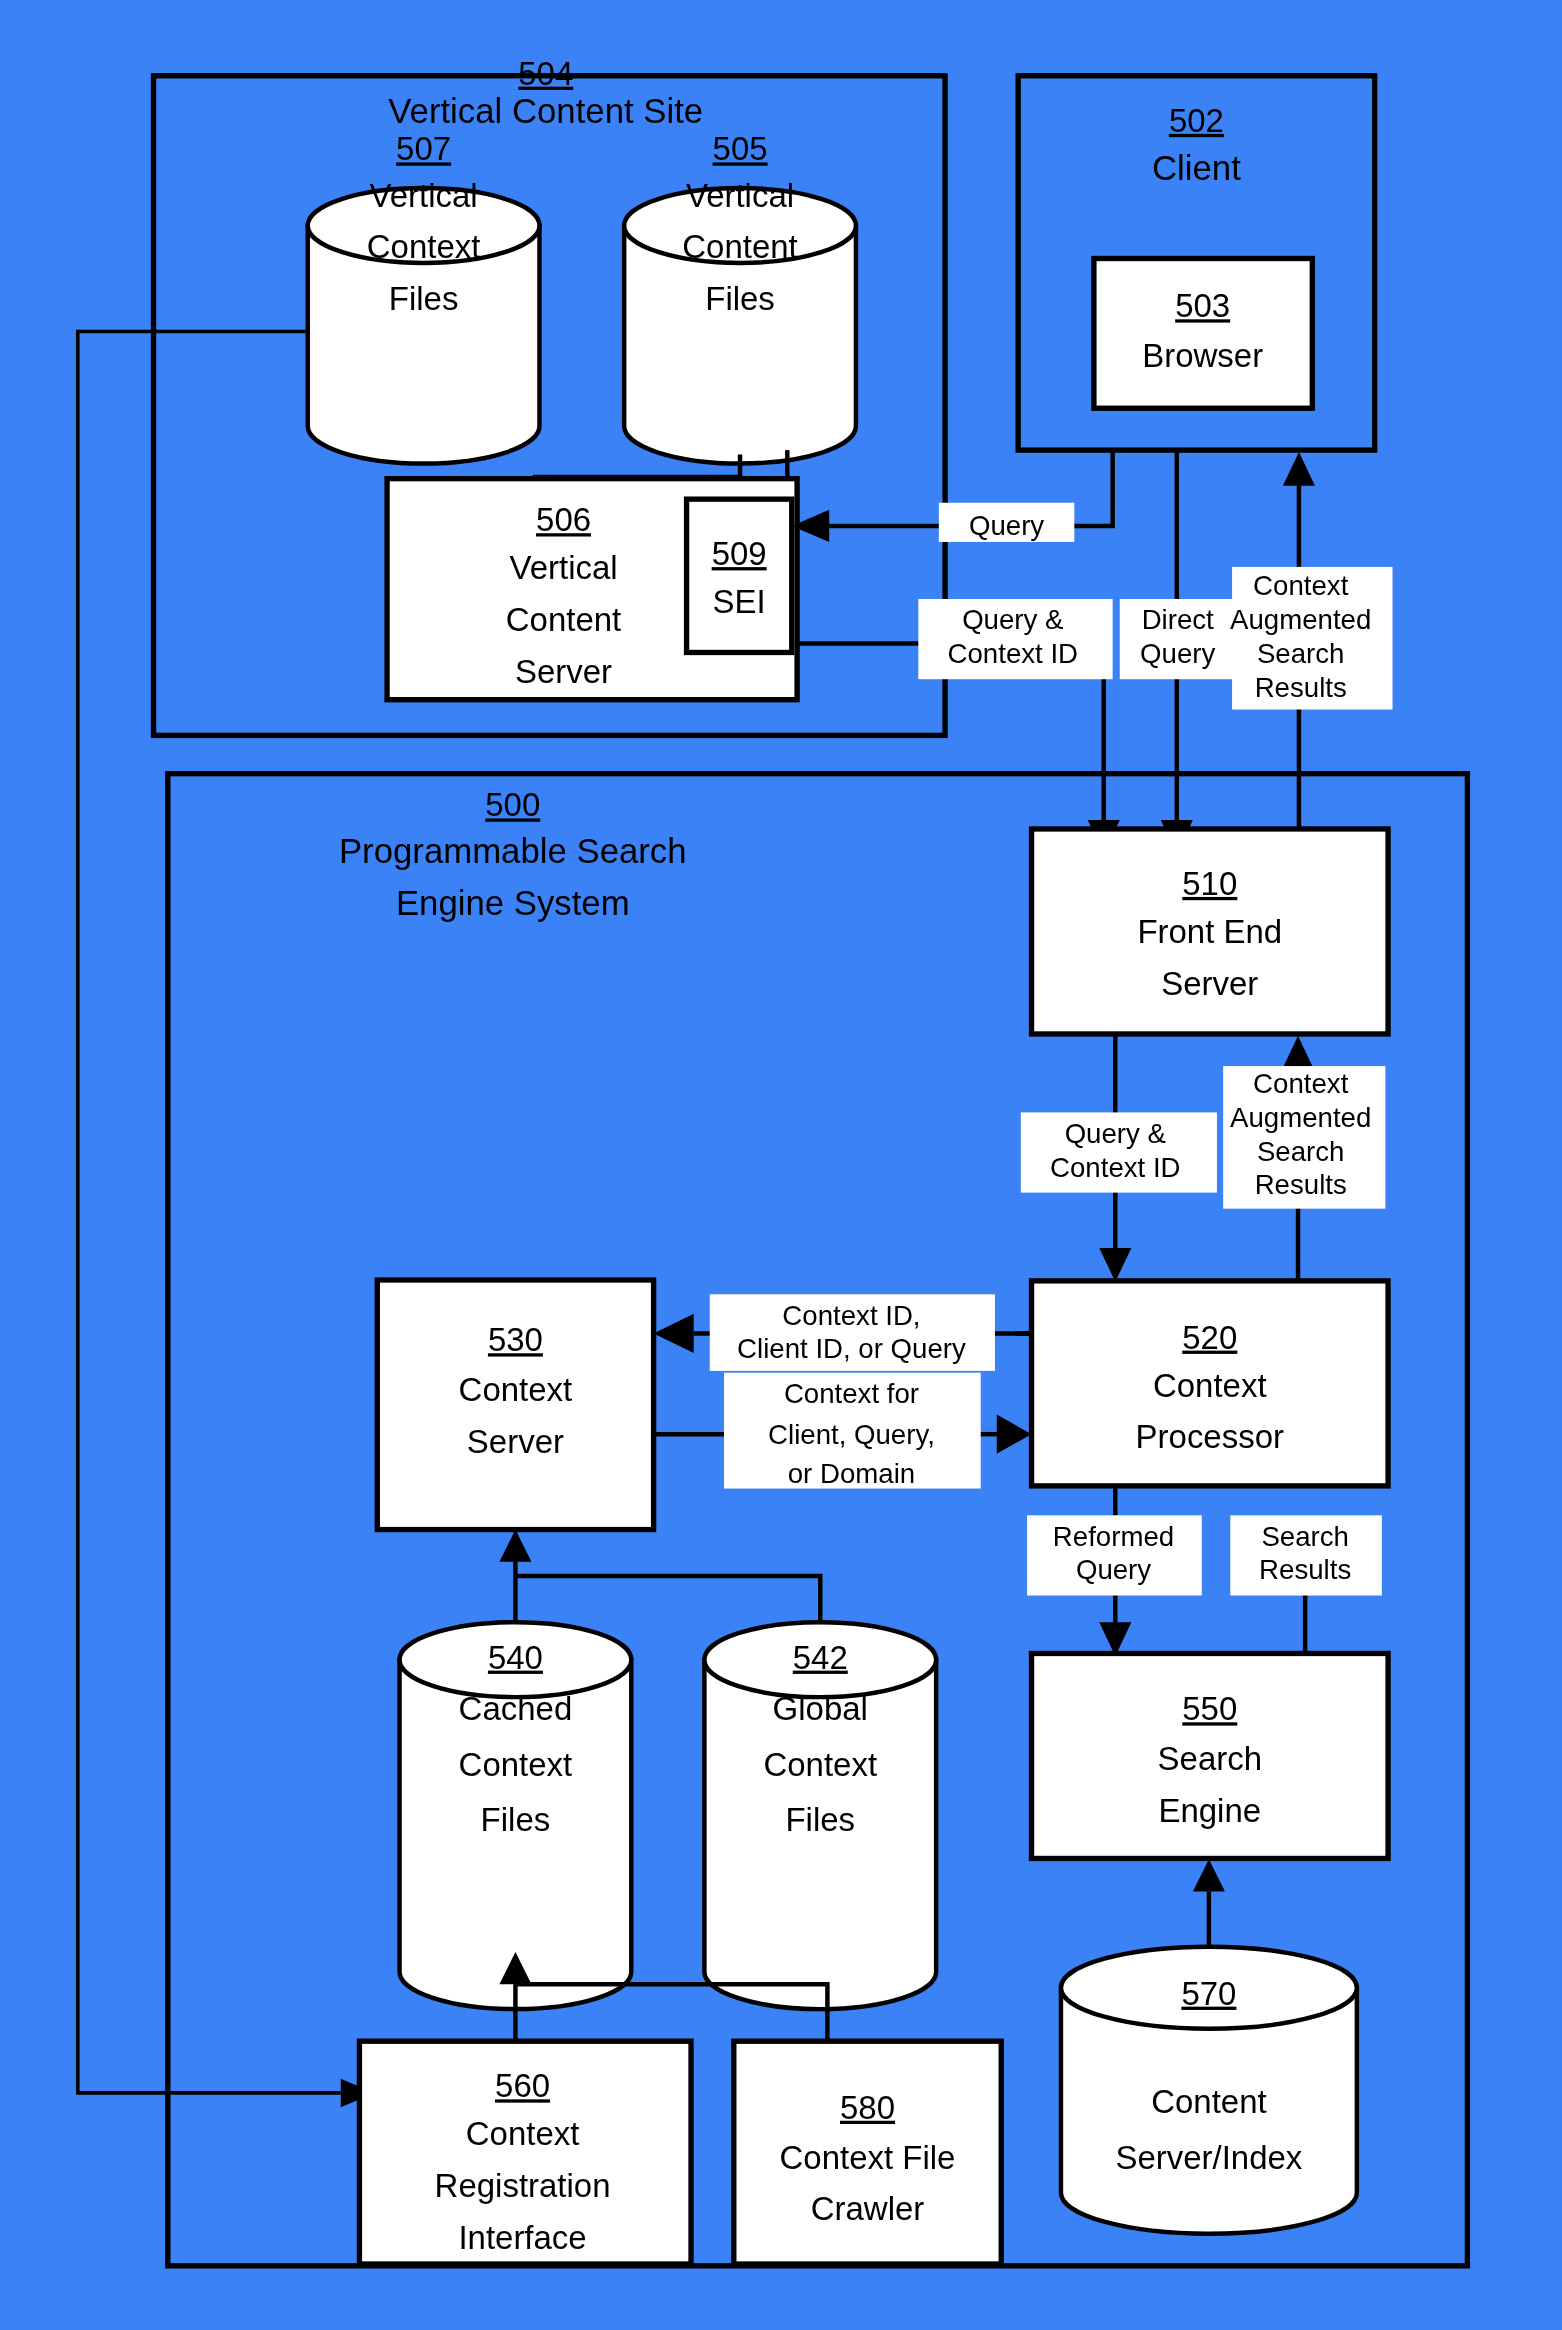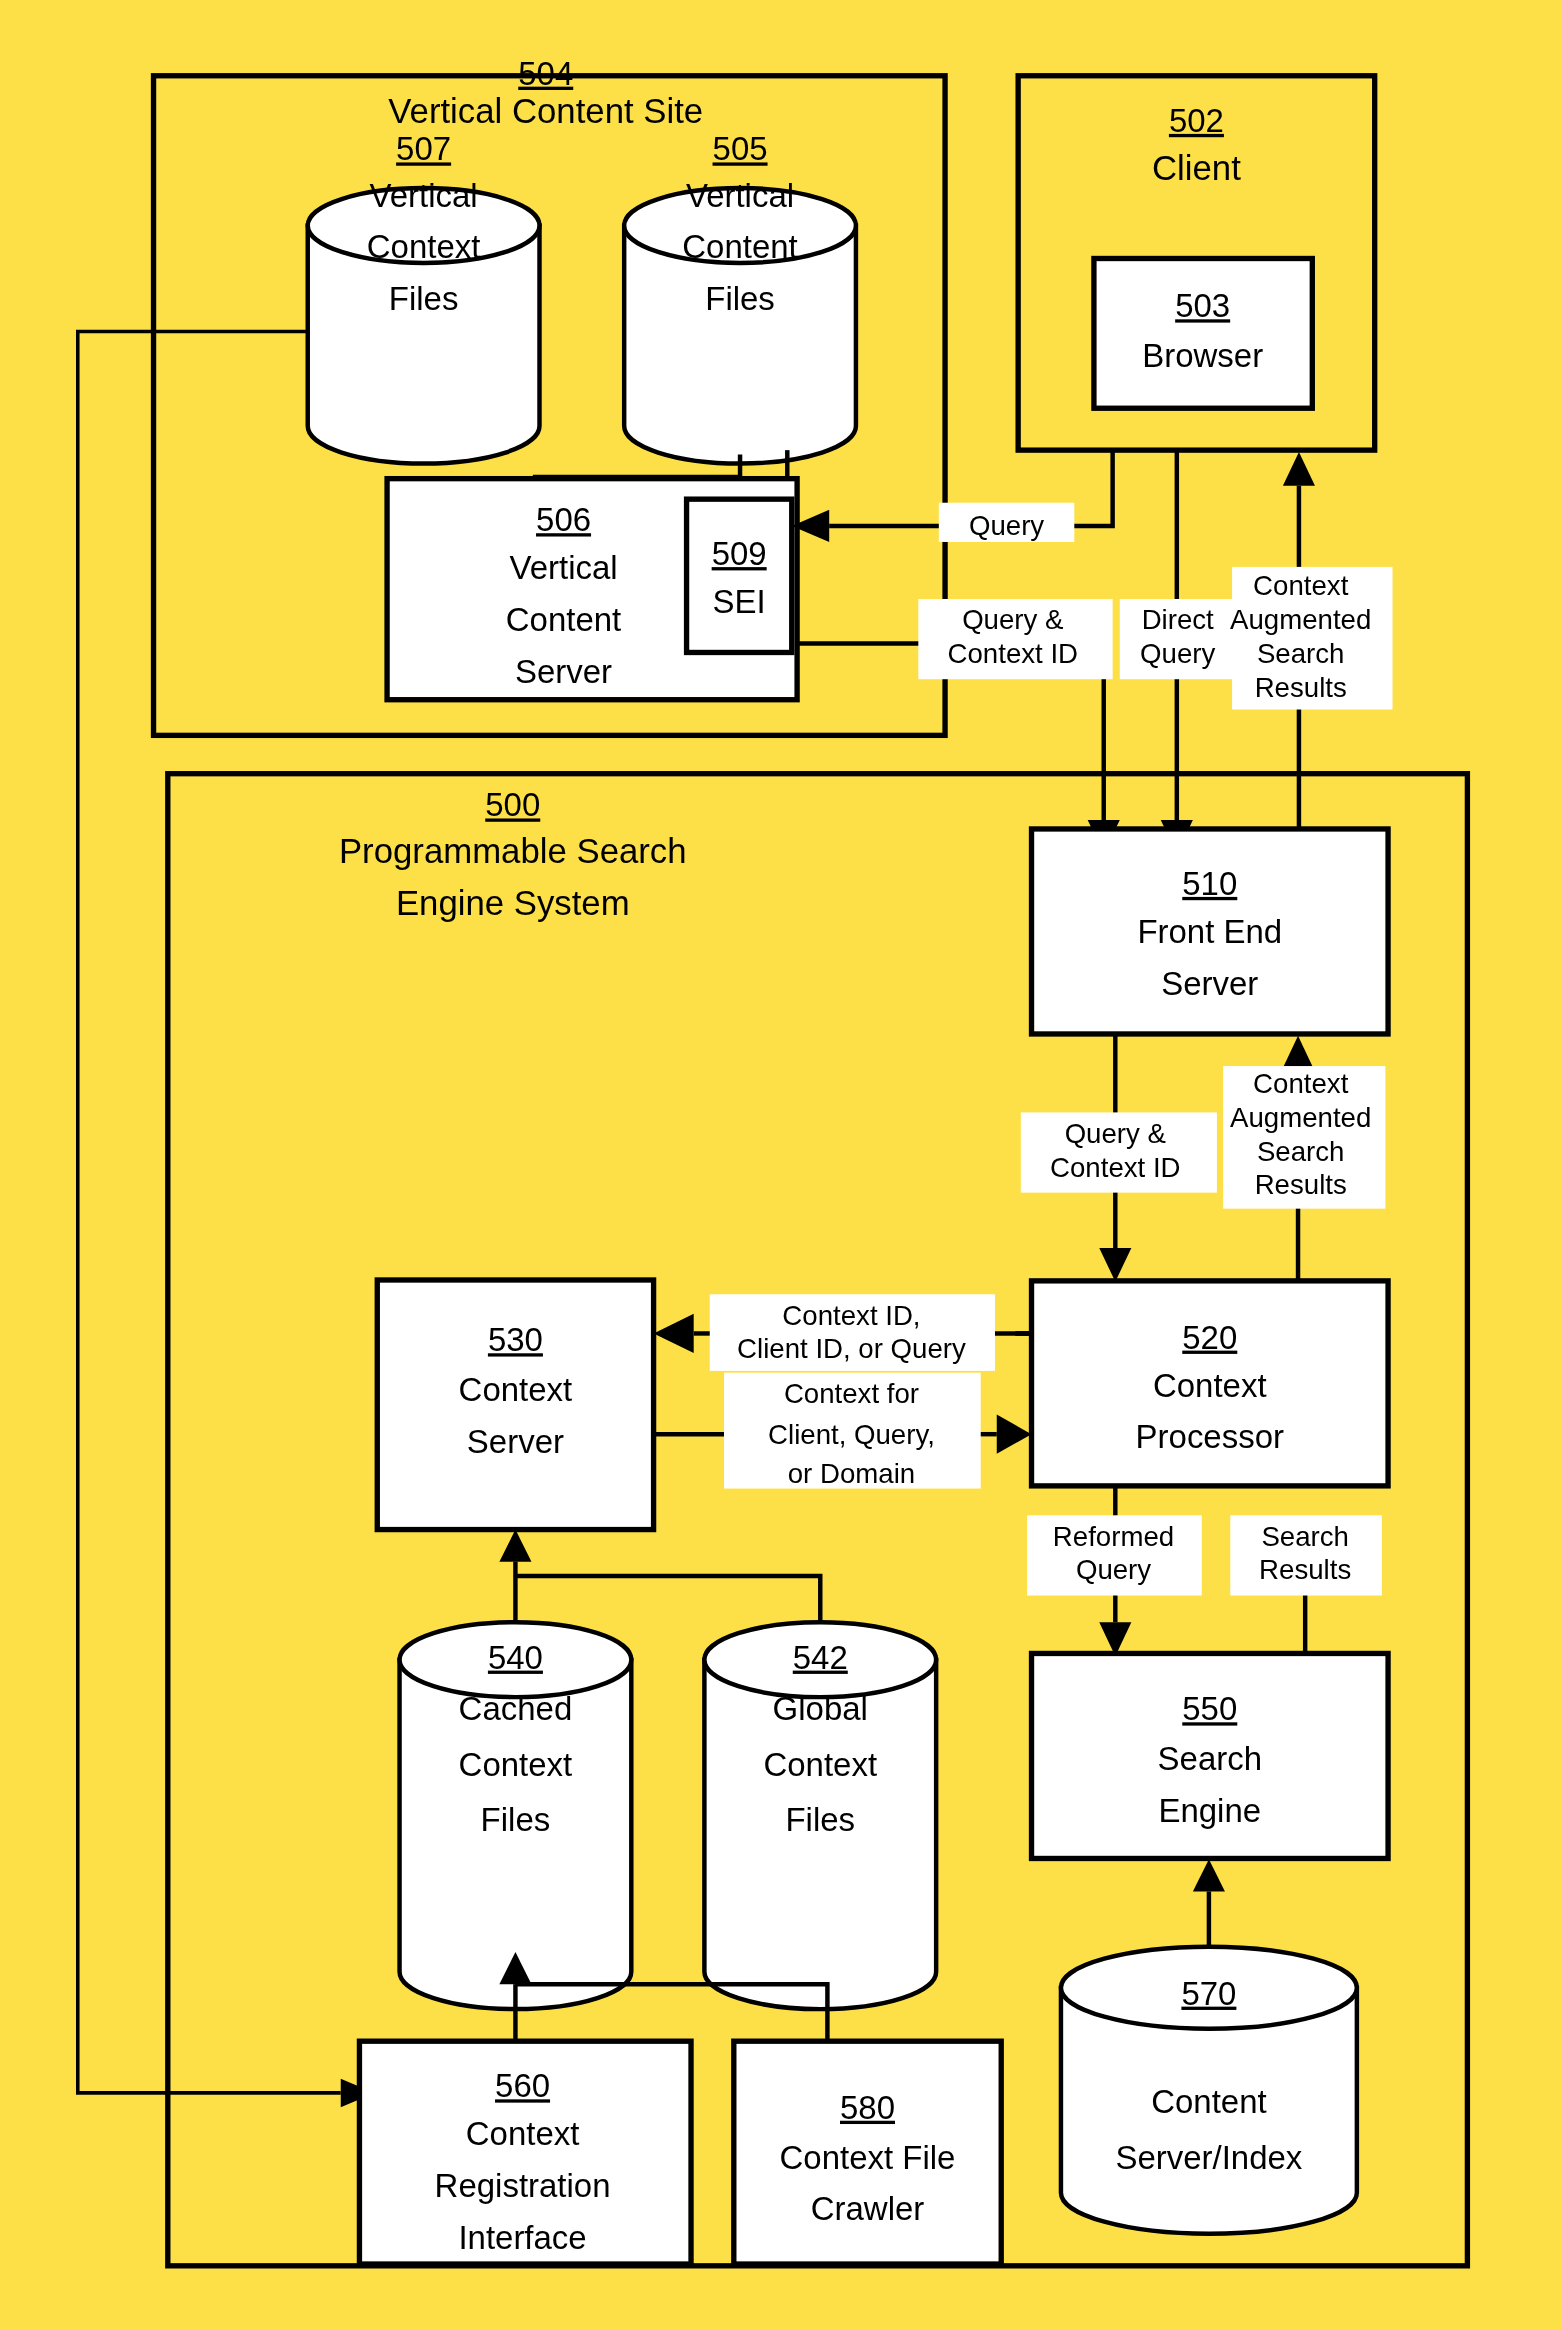--- a/index.html
+++ b/index.html
@@ -4,21 +4,21 @@
 <style>
   html, body {
     margin: 0;
     padding: 0;
     background: #ffffff;
   }
   #page {
     position: relative;
     width: 1563px;
     height: 2330px;
-    background: #fde047;
+    background: #3b82f6;
     overflow: hidden;
     font-family: "Liberation Sans", sans-serif;
   }
   svg#diagram {
     position: absolute;
     left: 0;
     top: 0;
     width: 1563px;
     height: 2330px;
   }

